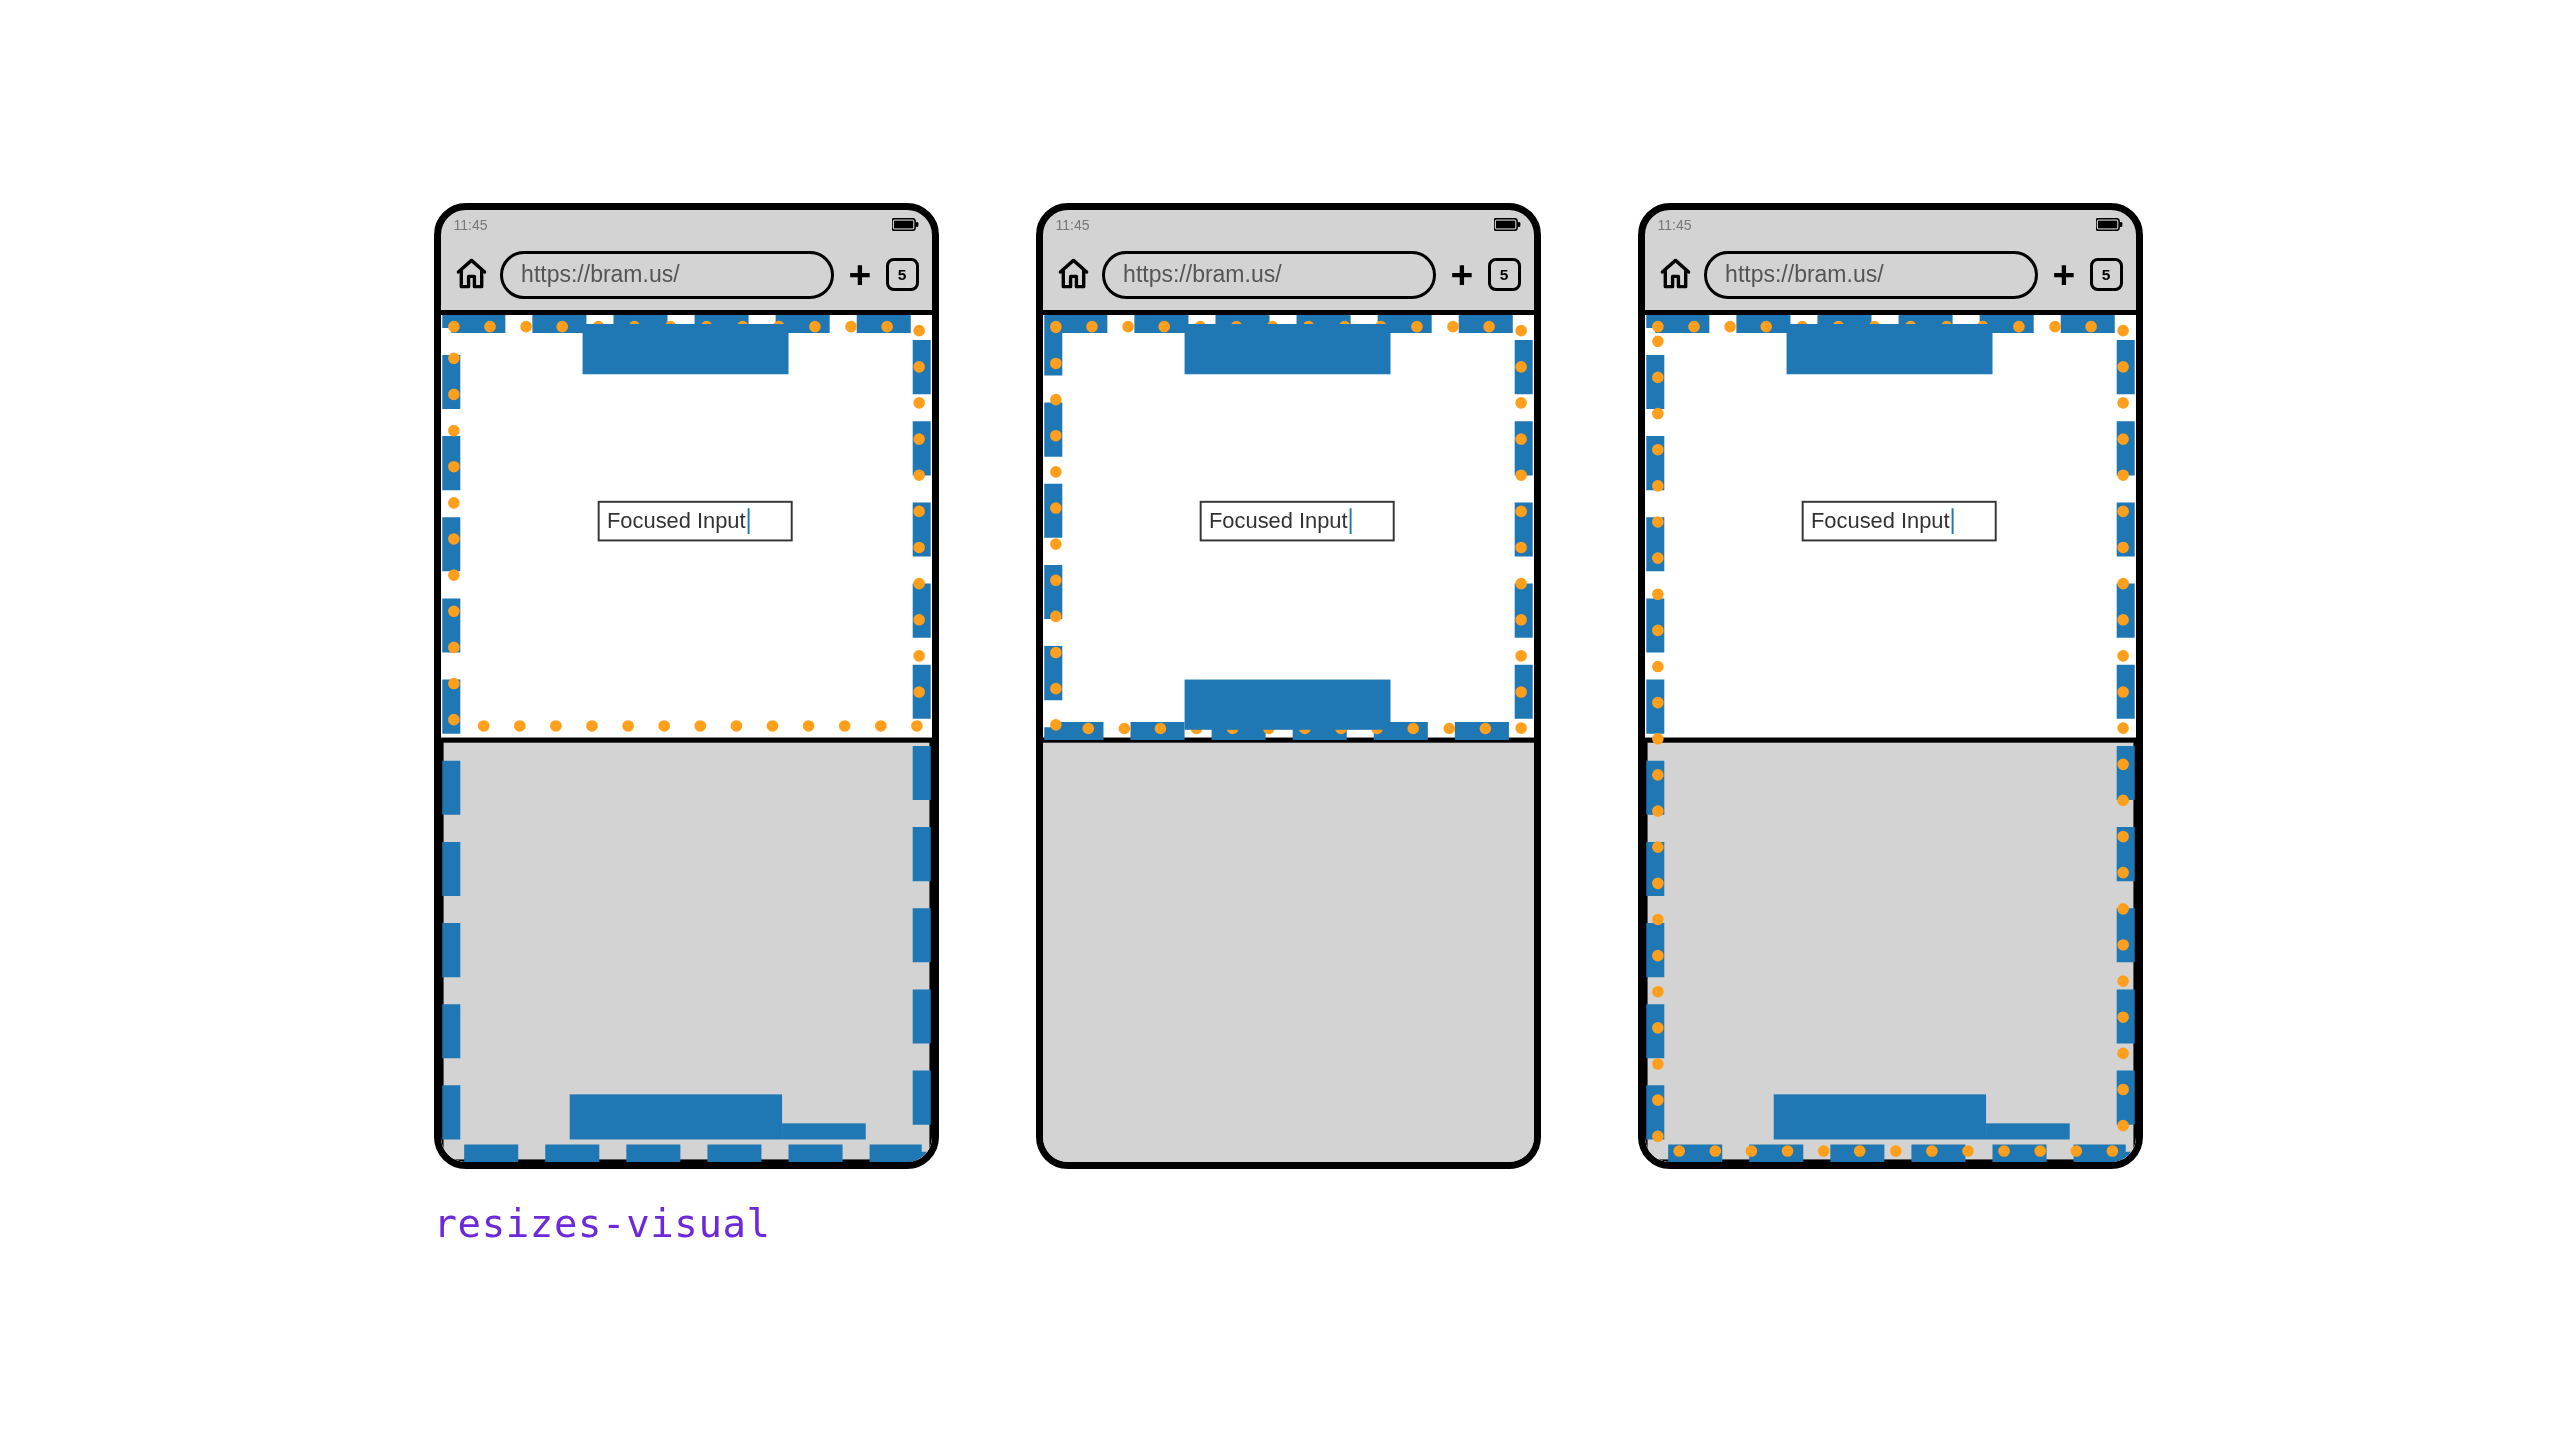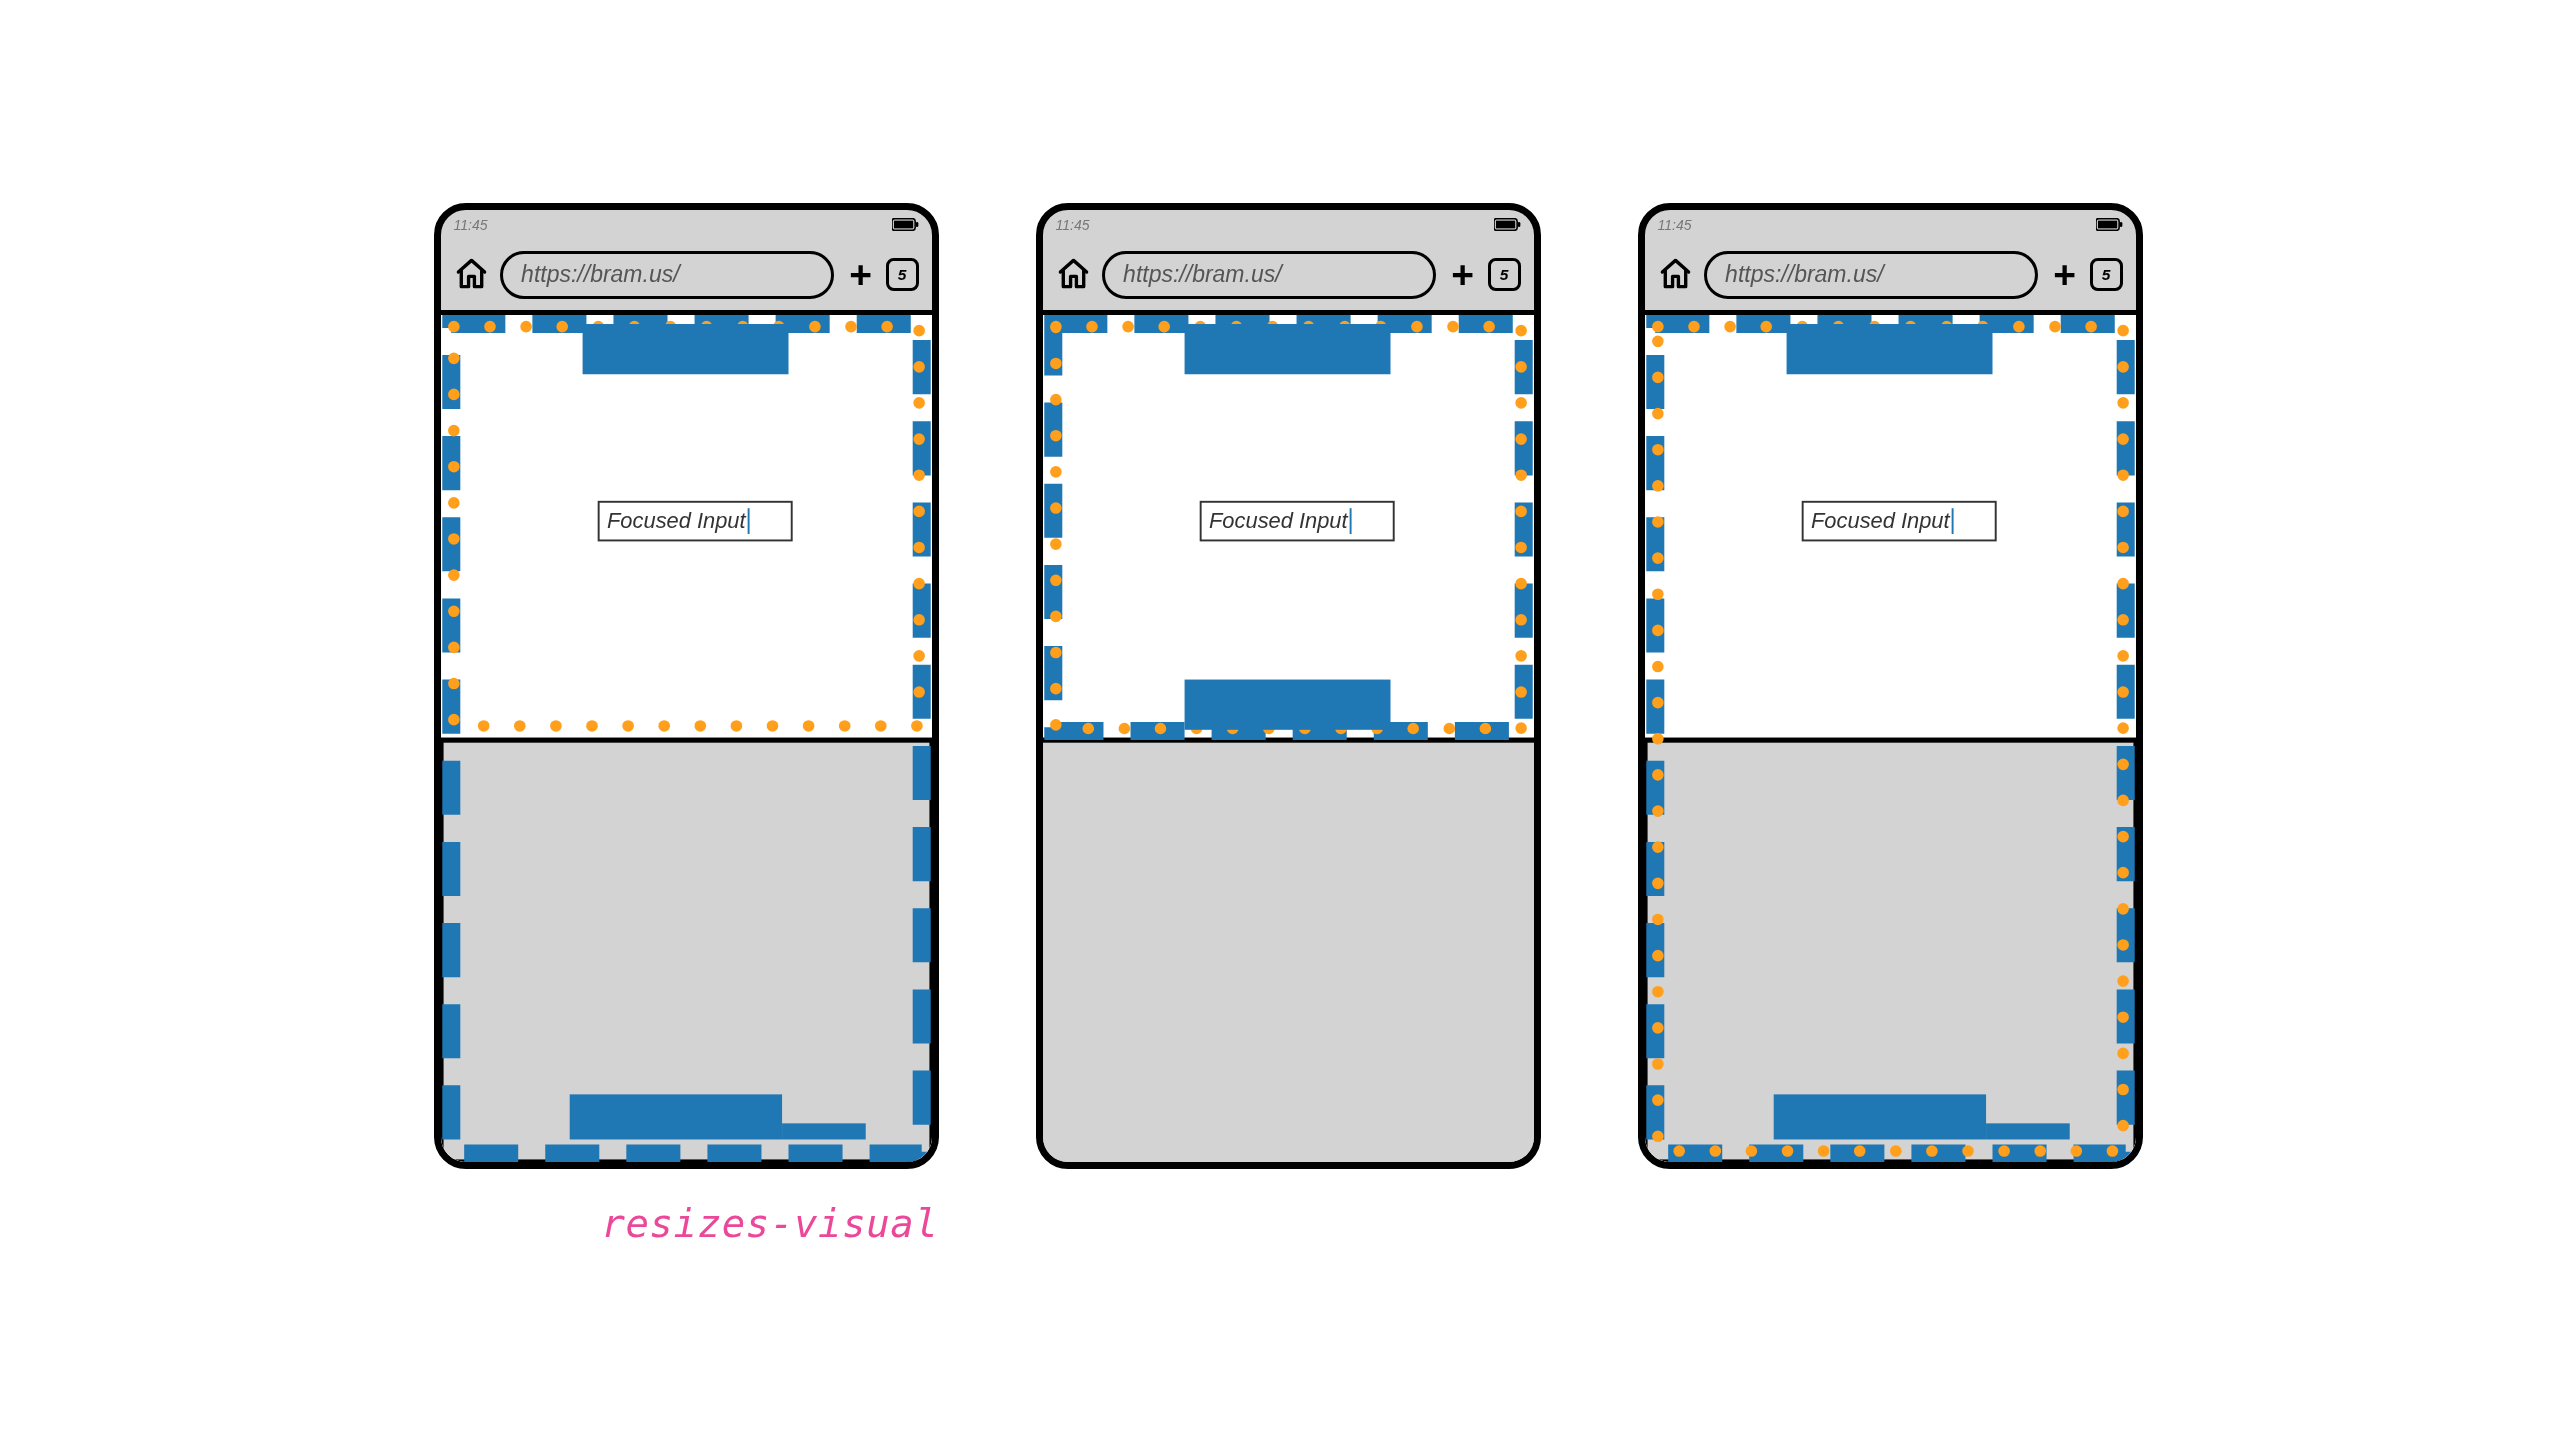--- a/index.html
+++ b/index.html
@@ -14,23 +14,22 @@
     align-items: center;
     justify-content: center;
   }
   .row {
     display: flex;
     gap: 97px;
   }
   .col {
     display: flex;
     flex-direction: column;
-    align-items: flex-end;
+    align-items: flex-start;
     gap: 32px;
-    font-style: italic;
   }
   .phone {
     width: 505px;
     height: 966px;
     border: 7px solid #000;
     border-radius: 32px;
     background: #d3d3d3;
     overflow: hidden;
     position: relative;
   }
@@ -95,21 +94,21 @@
   }
   .svgstage {
     width: 100%;
     height: 100%;
     display: block;
   }
   .caption {
     font-family: ui-monospace, SFMono-Regular, Menlo, Consolas, monospace;
     font-size: 39px;
     letter-spacing: 0.6px;
-    color: #ec4899;
+    color: #6d28d9;
   }
   .inputbox {
     font-family: Helvetica, Arial, sans-serif;
   }
 </style>
 </head>
 <body>
 
 <div class="row">
 

